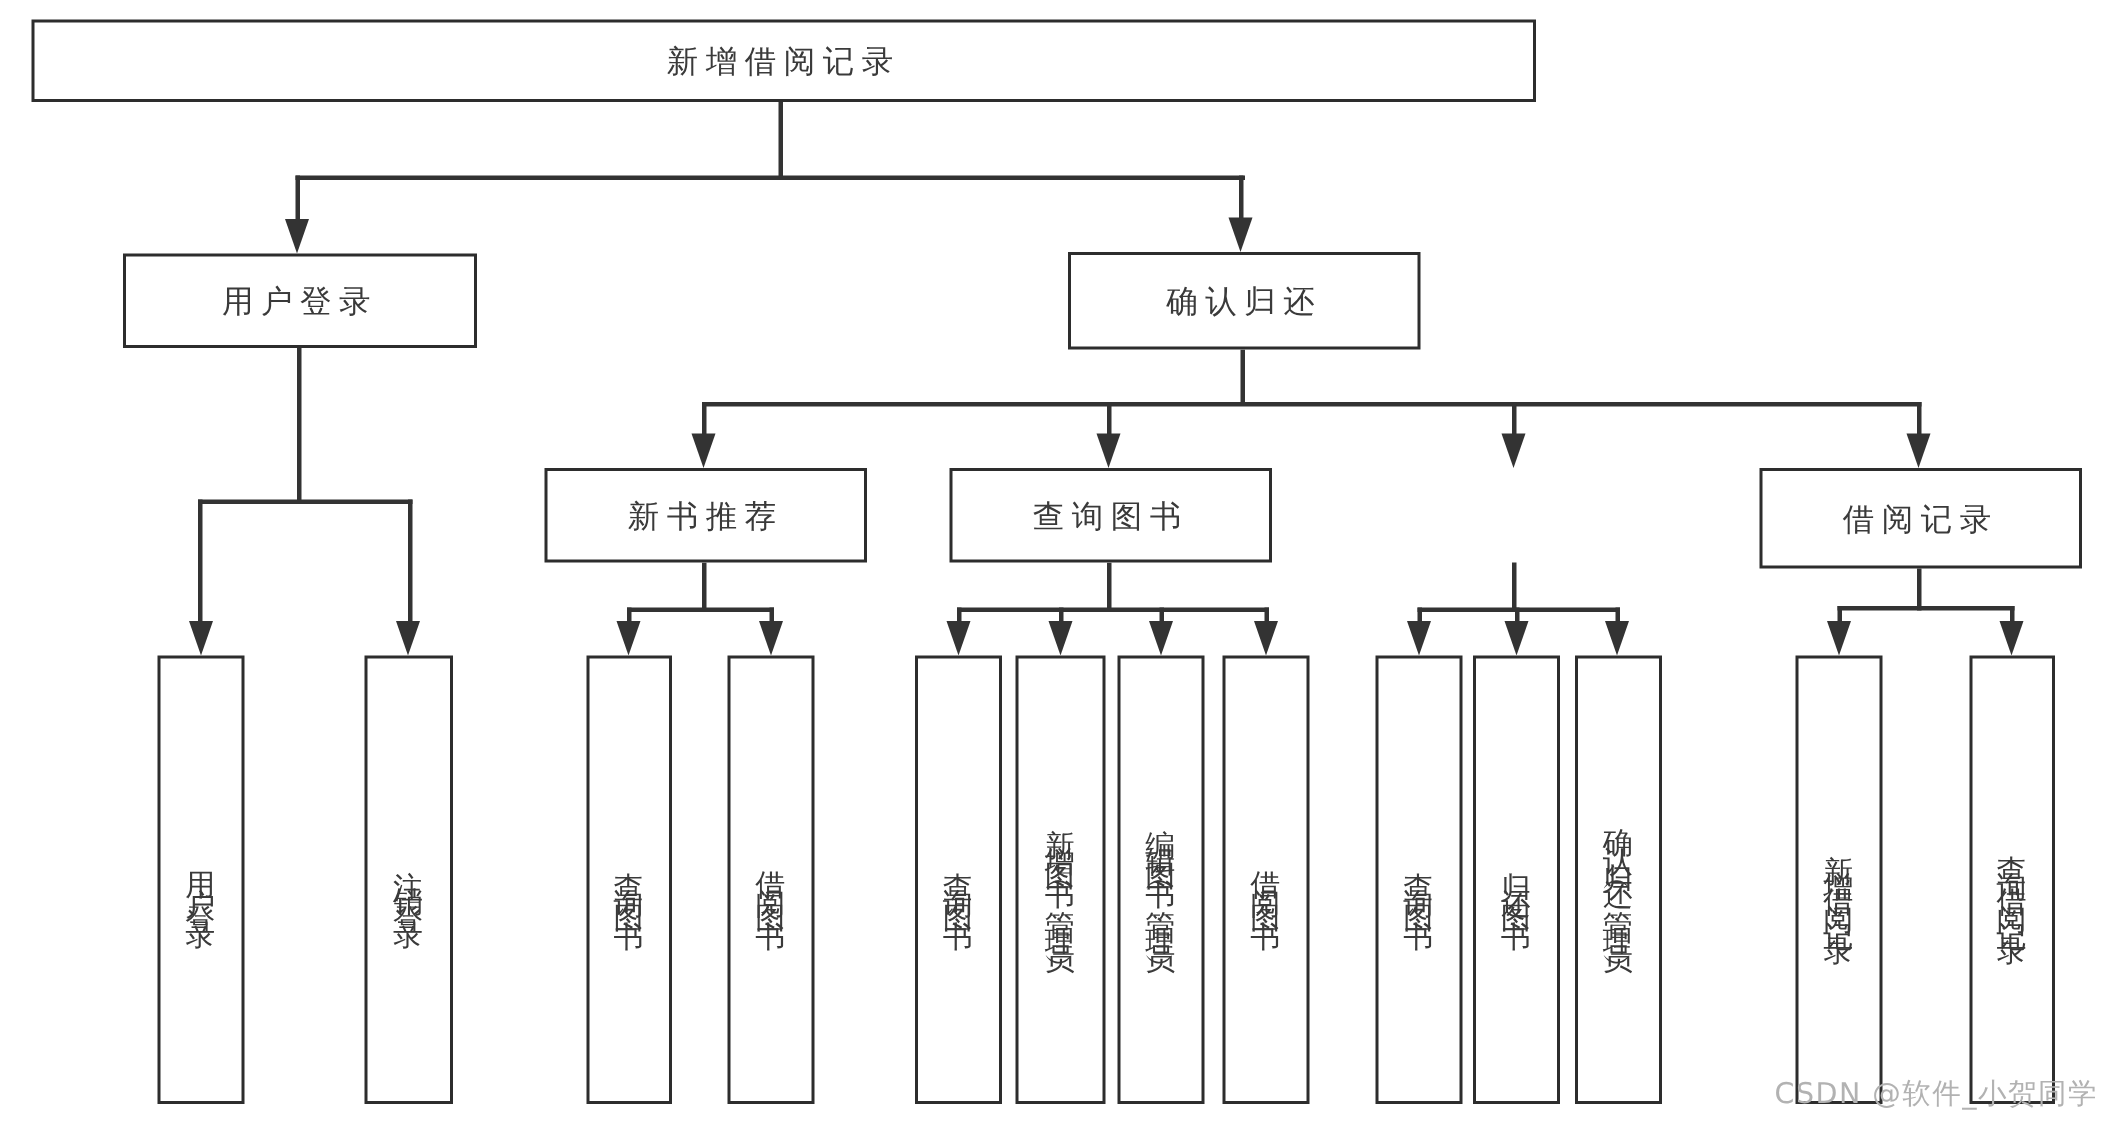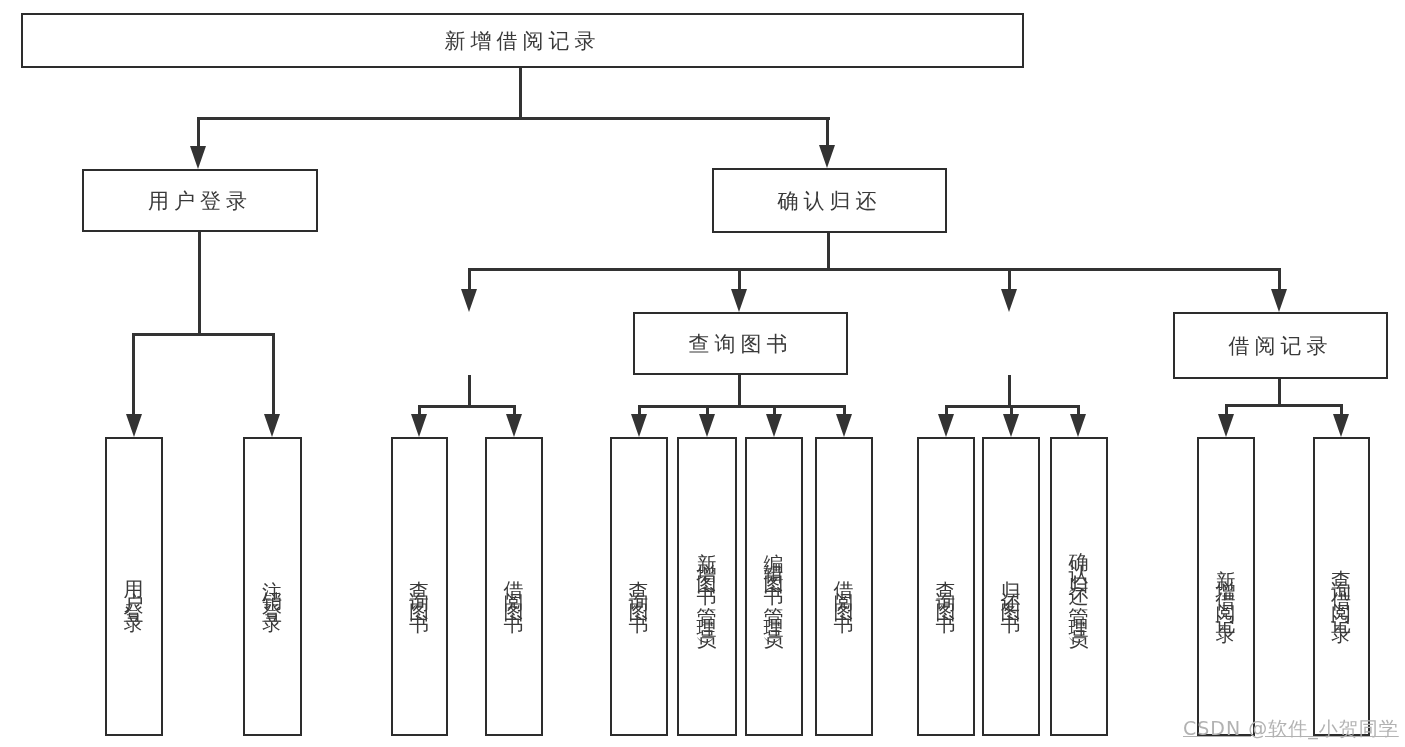--- a/index.html
+++ b/index.html
@@ -48,21 +48,20 @@
   }
   .watermark {
     position: absolute;
     left: 1183px;
     top: 716px;
     font-size: 19px;
     color: #b2b2b2;
     letter-spacing: 1px;
     white-space: nowrap;
     z-index: 5;
-    text-decoration: underline;
   }
 </style>
 </head>
 <body>
 
 <div class="canvas">
 
   <div class="v" style="left:519px;top:66px;height:53px"></div>
   <div class="h" style="left:197px;top:117px;width:633px"></div>
   <div class="v" style="left:197px;top:117px;height:35px"></div>
@@ -126,20 +125,23 @@
     <span>新增借阅记录</span>
   </div>
 
   <div class="box hdr" style="left:82px;top:169px;width:236px;height:63px">
     <span>用户登录</span>
   </div>
   <div class="box hdr" style="left:712px;top:168px;width:235px;height:65px">
     <span>确认归还</span>
   </div>
 
+  <div class="box hdr" style="left:363px;top:312px;width:215px;height:63px">
+    <span>新书推荐</span>
+  </div>
   <div class="box hdr" style="left:633px;top:312px;width:215px;height:63px">
     <span>查询图书</span>
   </div>
   <div class="box hdr" style="left:1173px;top:312px;width:215px;height:67px">
     <span>借阅记录</span>
   </div>
 
   <div class="box leaf" style="left:105px;top:437px;width:58px;height:299px">
     <span>用户登录</span>
   </div>

